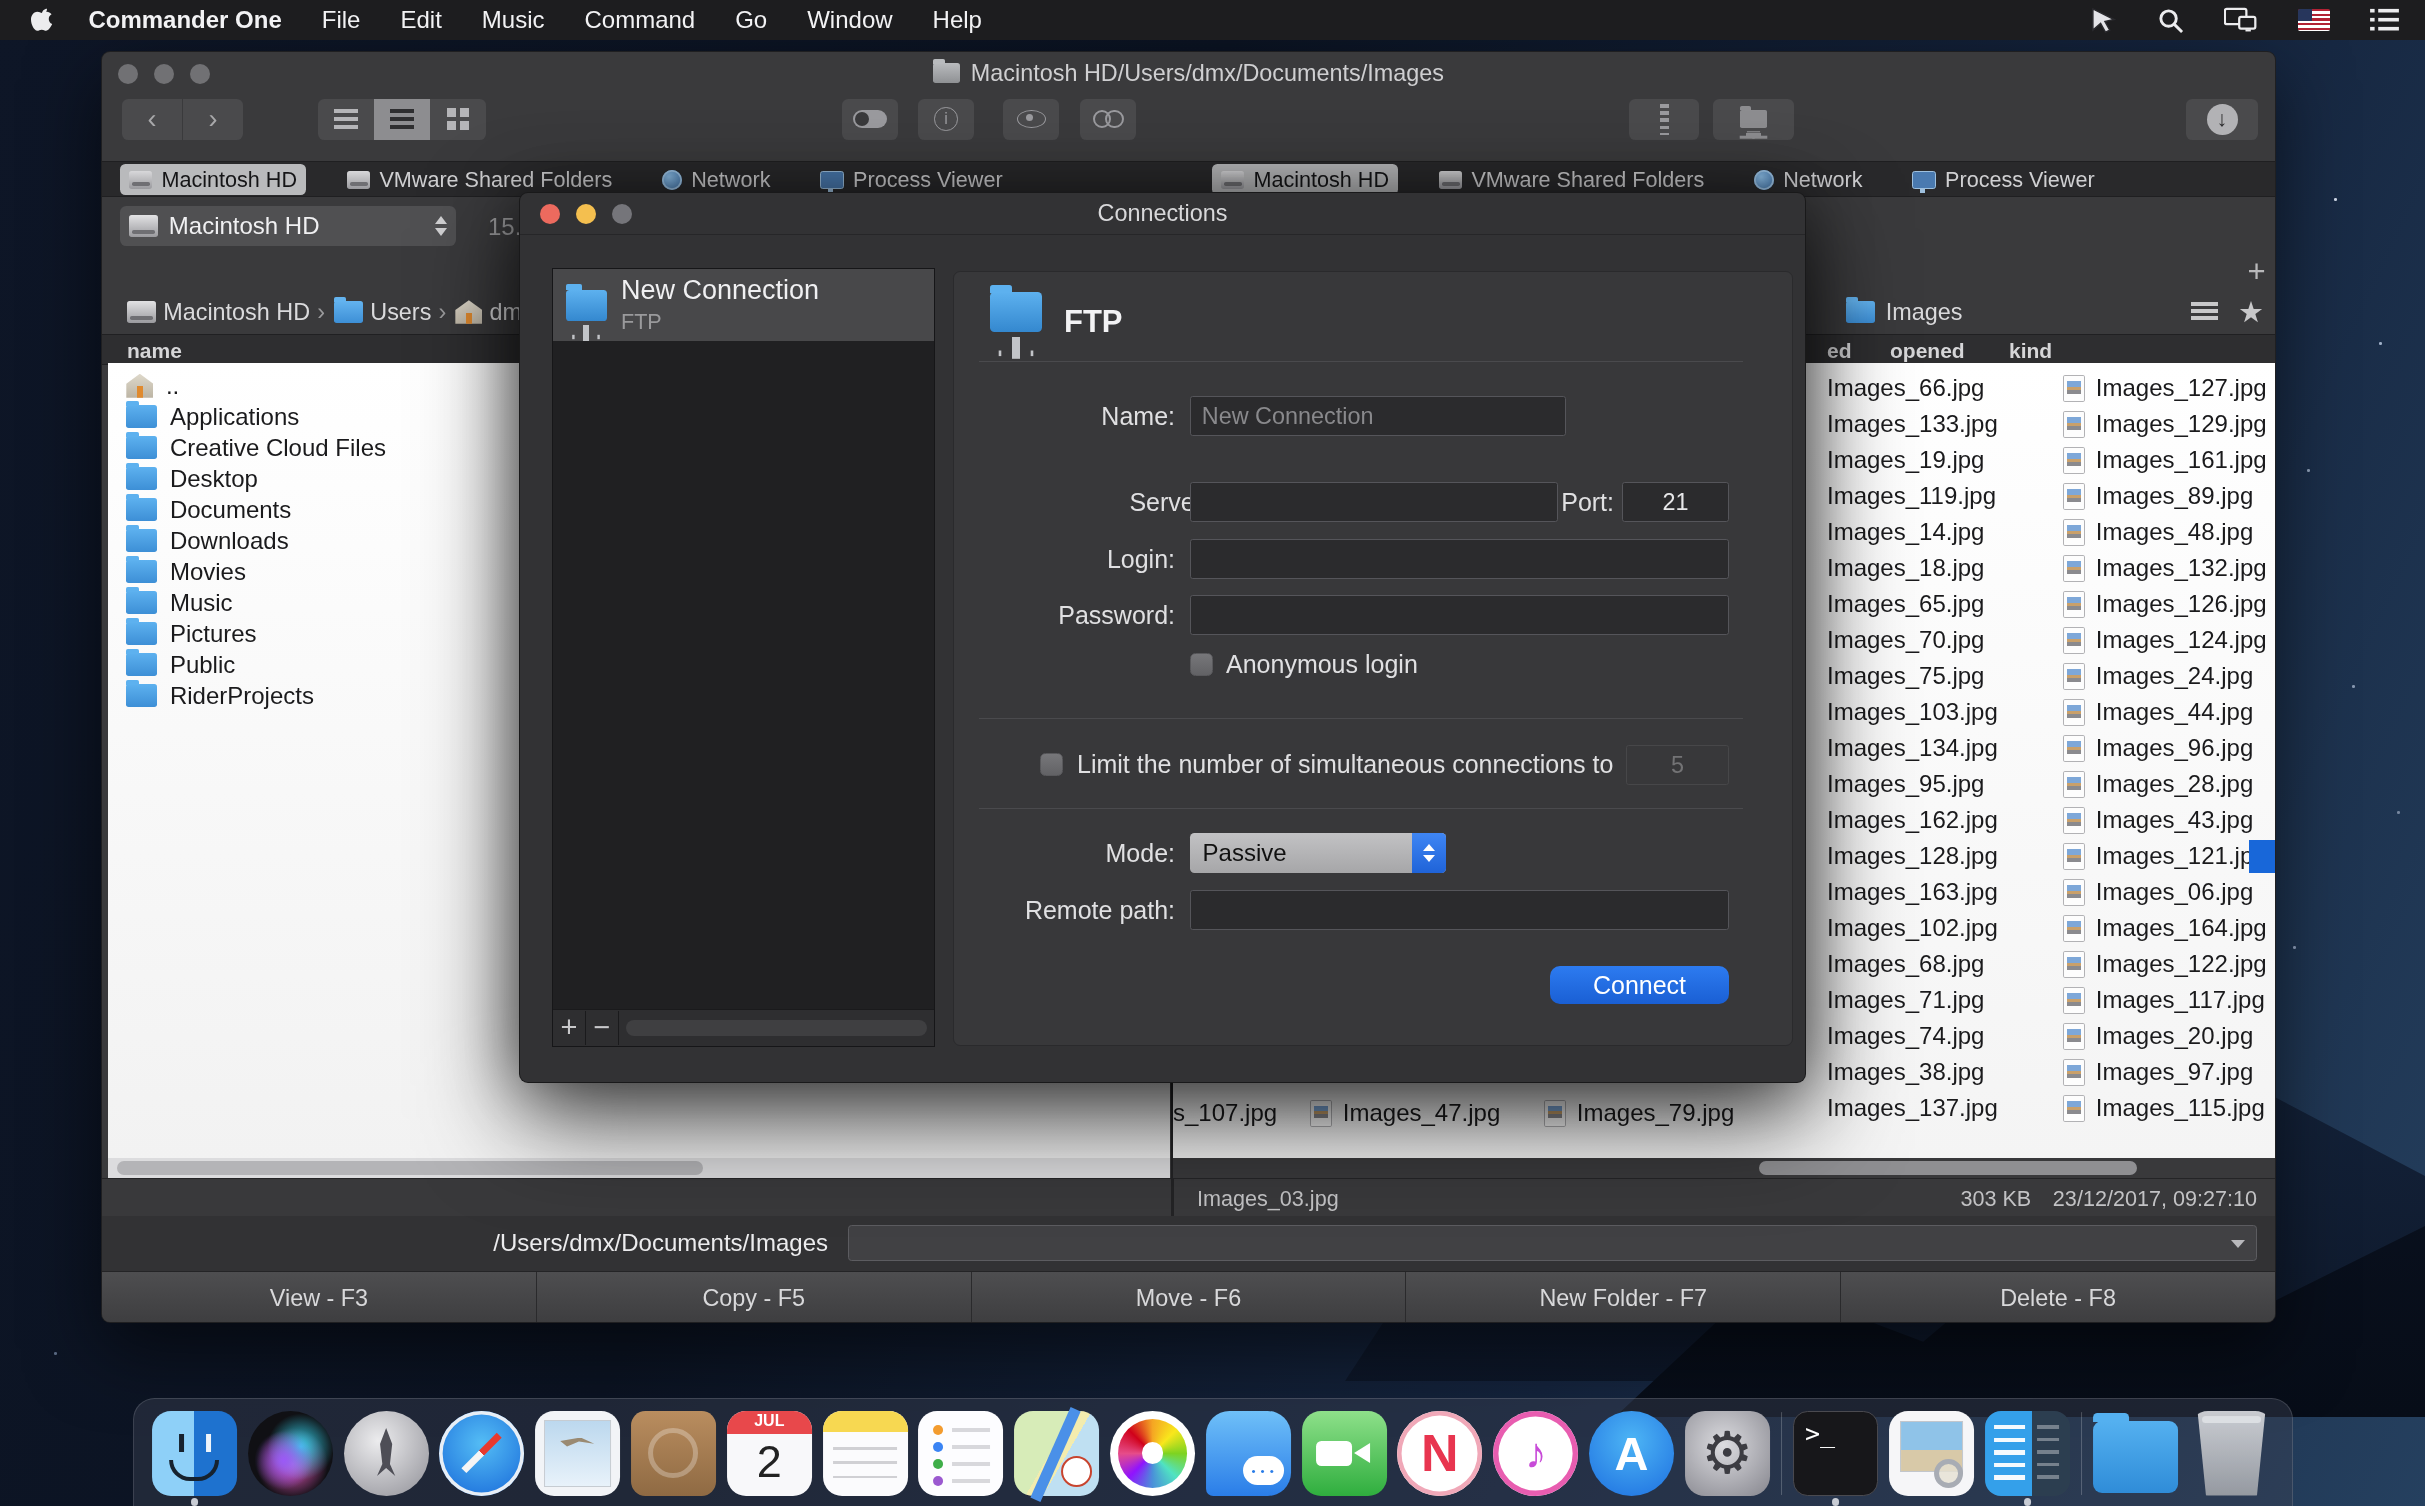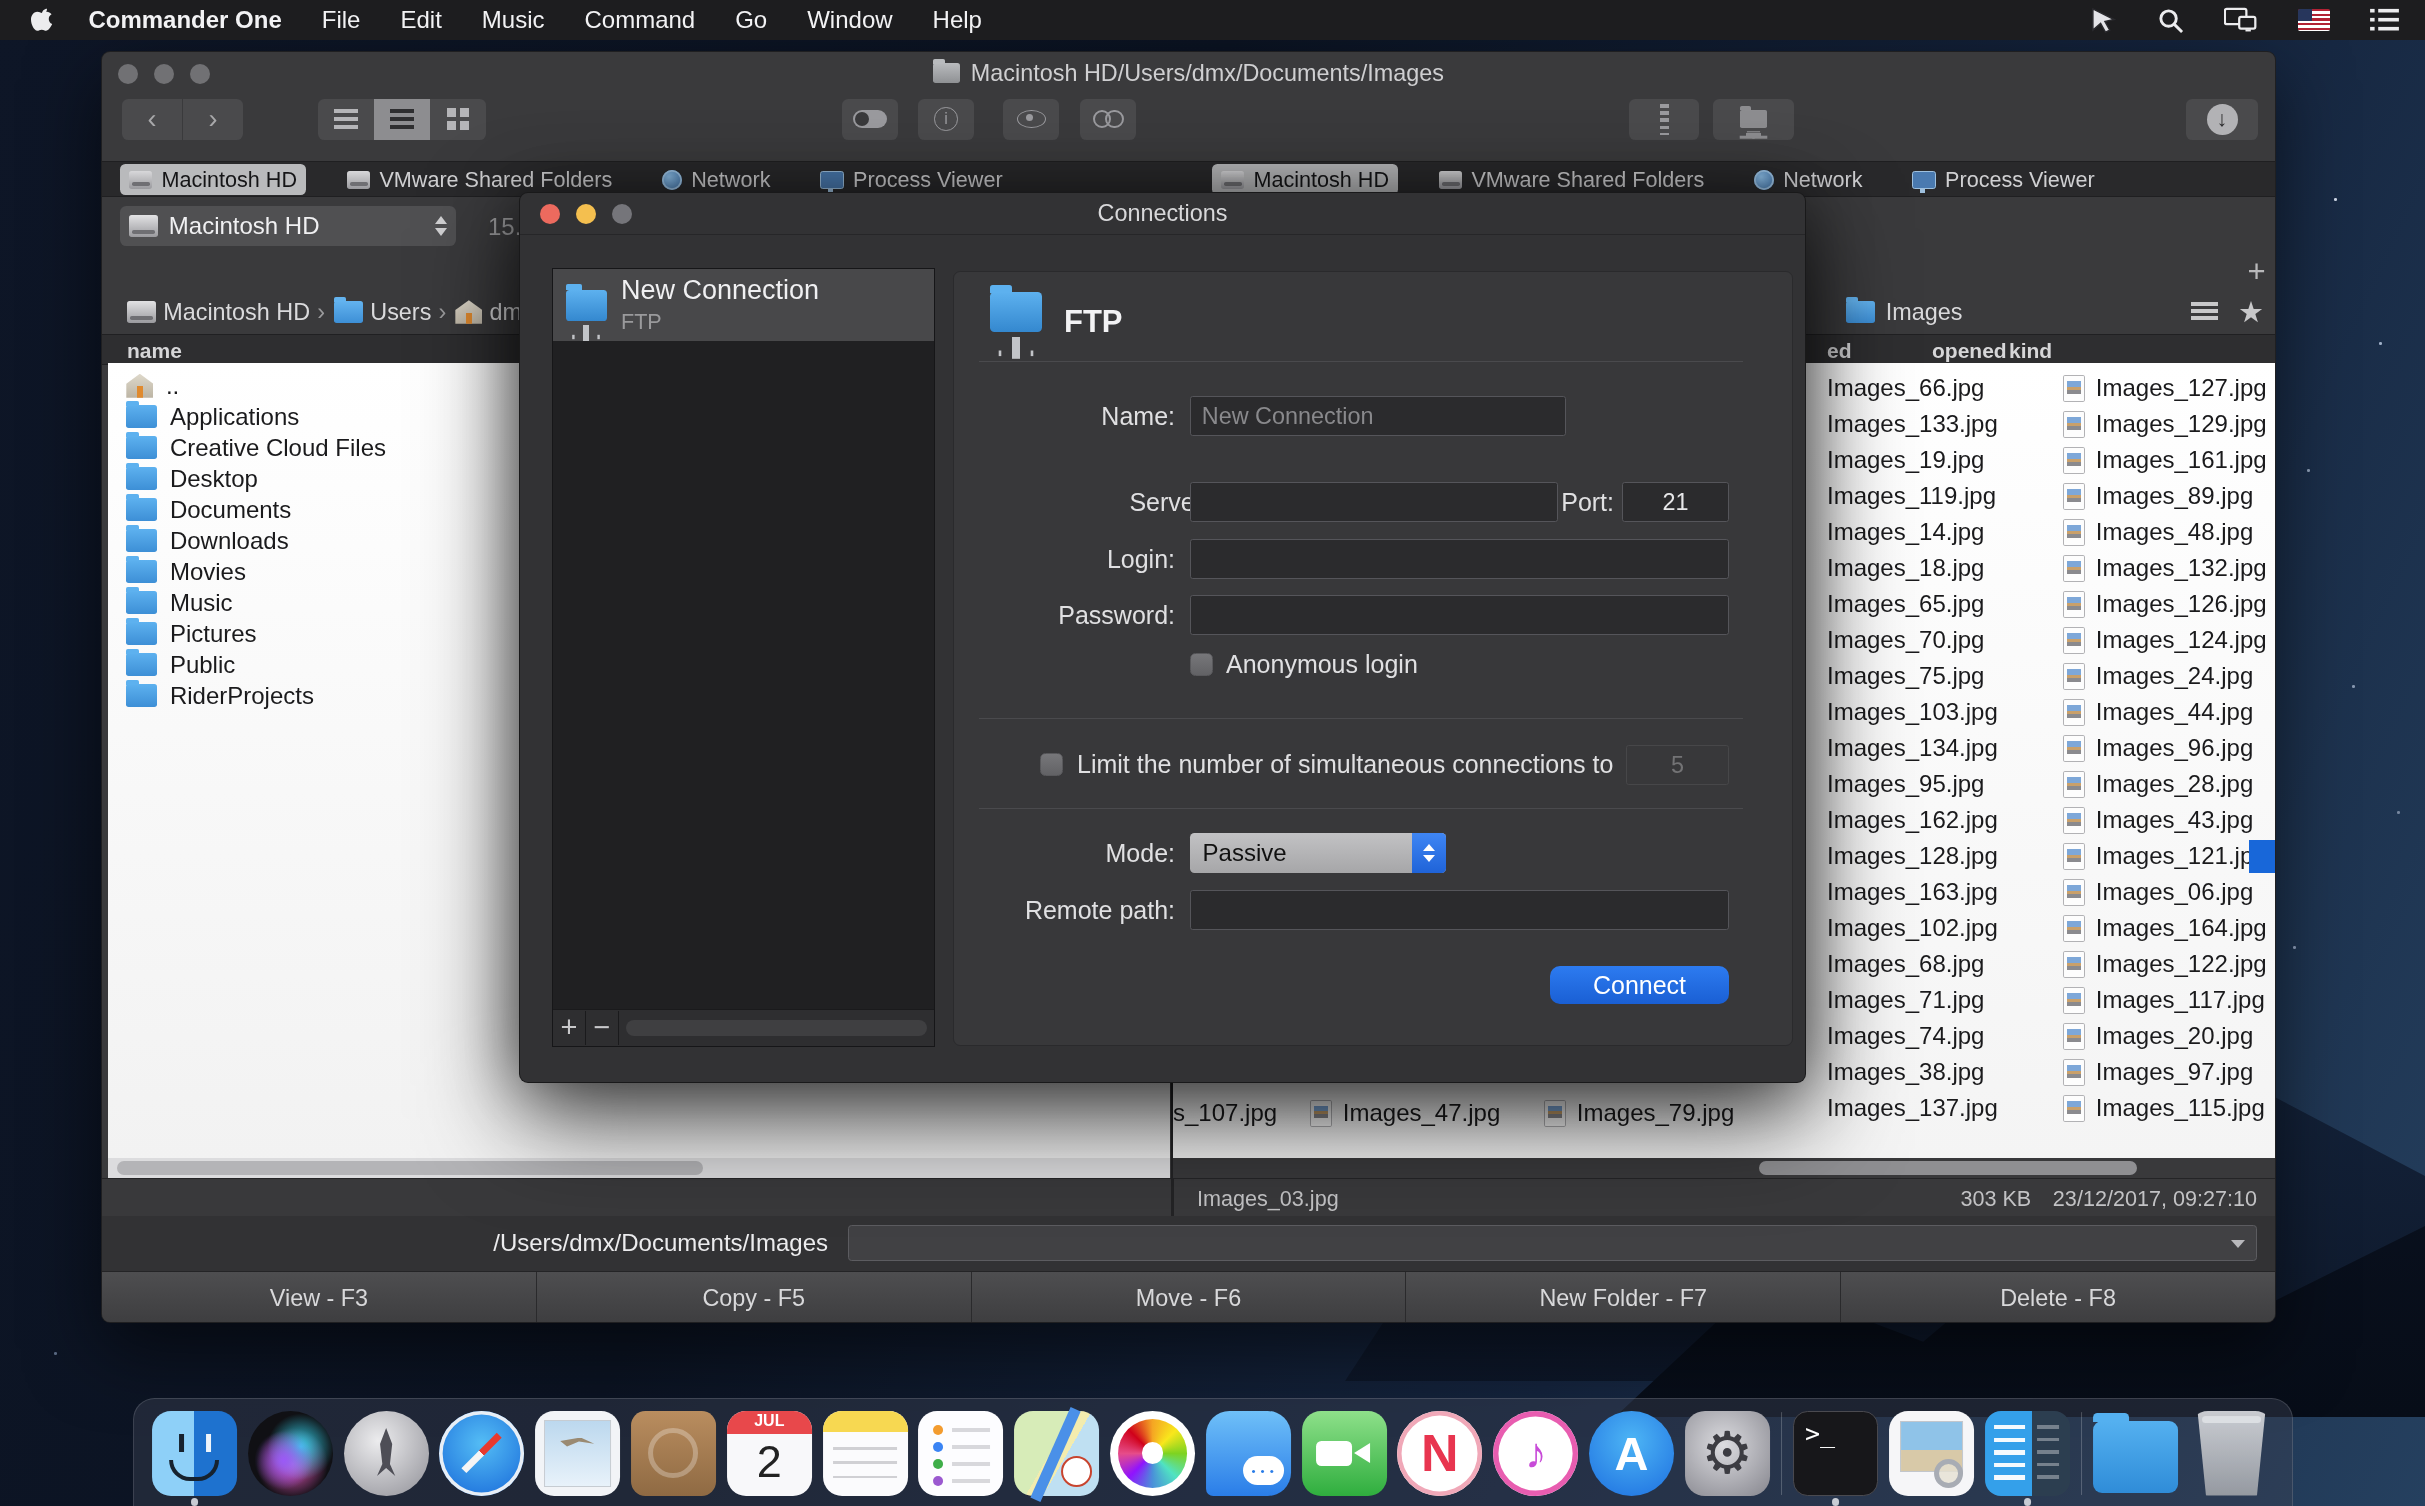--- a/index.html
+++ b/index.html
@@ -466,21 +466,21 @@
       </span>
       <span class="rp-crumb-icons">
         <span class="ham"></span>
         <span class="star">★</span>
       </span>
     </div>
 
     <div class="colheader">
       <span style="left:25px;">name</span>
       <span style="left:1725px;">ed</span>
-      <span style="left:1788px;margin-left:42px;">opened</span>
+      <span style="left:1788px;">opened</span>
       <span style="left:1907px;">kind</span>
     </div>
 
     <div class="lp-files">
       <div class="lcol" style="left:0;right:0;">
 
           <div class="lrow">
             <span class=" ic-home"></span>
             <span class="lbl">..</span>
           </div>

